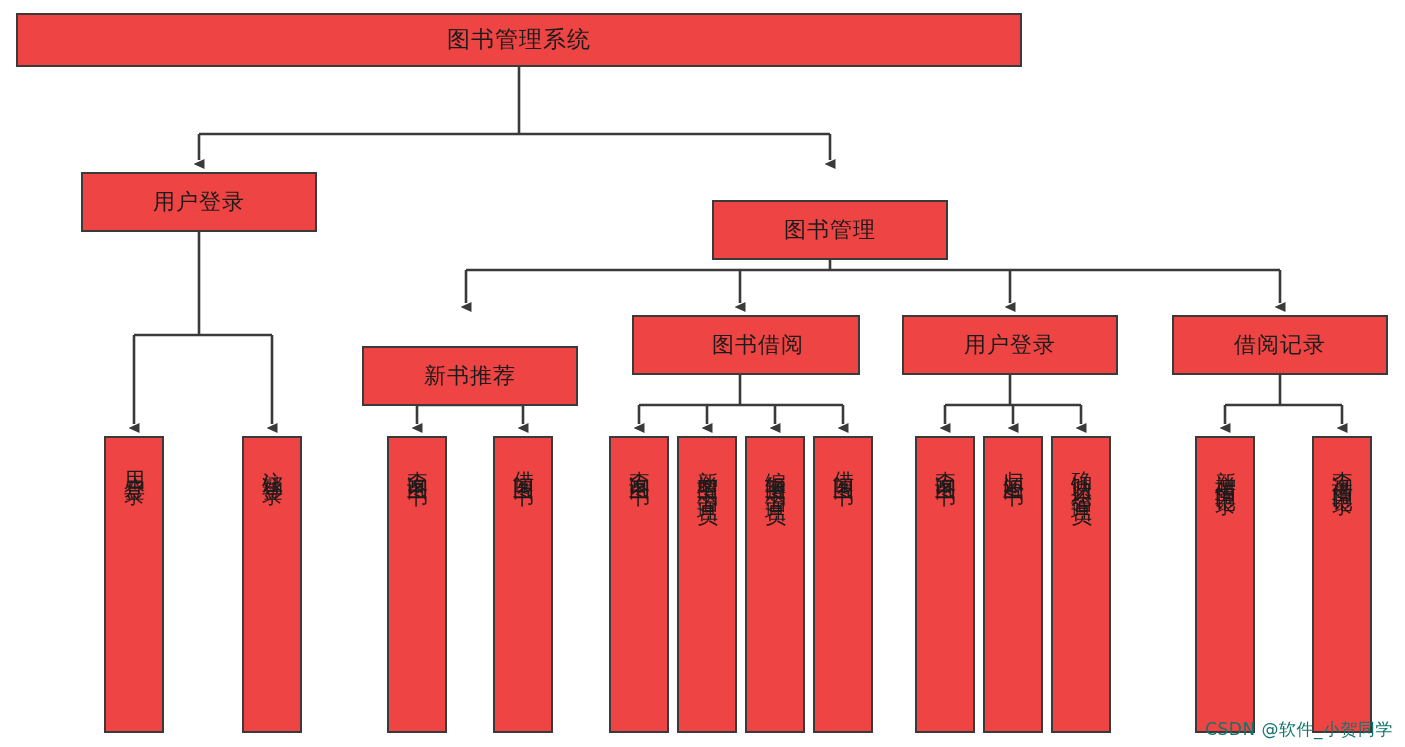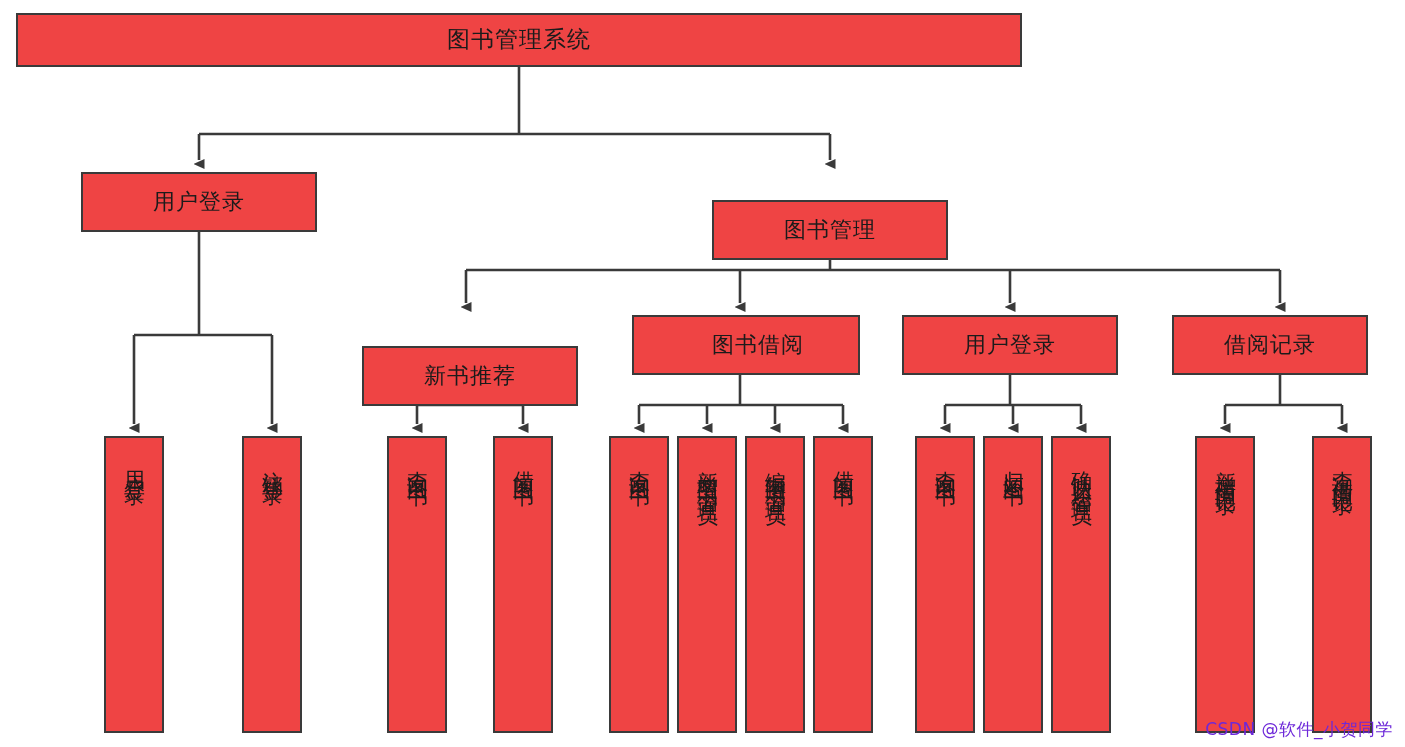--- a/index.html
+++ b/index.html
@@ -54,21 +54,21 @@
     letter-spacing: 5px;
     line-height: 1;
     white-space: nowrap;
     text-align: left;
   }
   .watermark {
     position: absolute;
     right: 12px;
     bottom: 6px;
     font-size: 17px;
-    color: #6d28d9;
+    color: #0f766e;
     letter-spacing: 0.5px;
     white-space: nowrap;
   }
 </style>
 </head>
 <body>
 
 <div id="canvas">
 
   <svg id="edges" viewBox="0 0 1405 747" xmlns="http://www.w3.org/2000/svg">
@@ -134,21 +134,21 @@
 
   <div class="node horiz" style="left:362px; top:315px; width:216px; height:60px;margin-top:31px;">
     <span>新书推荐</span>
   </div>
   <div class="node horiz" style="left:632px; top:315px; width:228px; height:60px;padding-left:24px;">
     <span>图书借阅</span>
   </div>
   <div class="node horiz" style="left:902px; top:315px; width:216px; height:60px;">
     <span>用户登录</span>
   </div>
-  <div class="node horiz" style="left:1172px; top:315px; width:196px; height:60px;">
+  <div class="node horiz" style="left:1172px; top:315px; width:216px; height:60px;">
     <span>借阅记录</span>
   </div>
 
   <div class="node leaf" style="left:104px; top:436px; width:60px; height:297px;">
     <span class="vtext">用户登录</span>
   </div>
   <div class="node leaf" style="left:242px; top:436px; width:60px; height:297px;">
     <span class="vtext">注销登录</span>
   </div>
 

